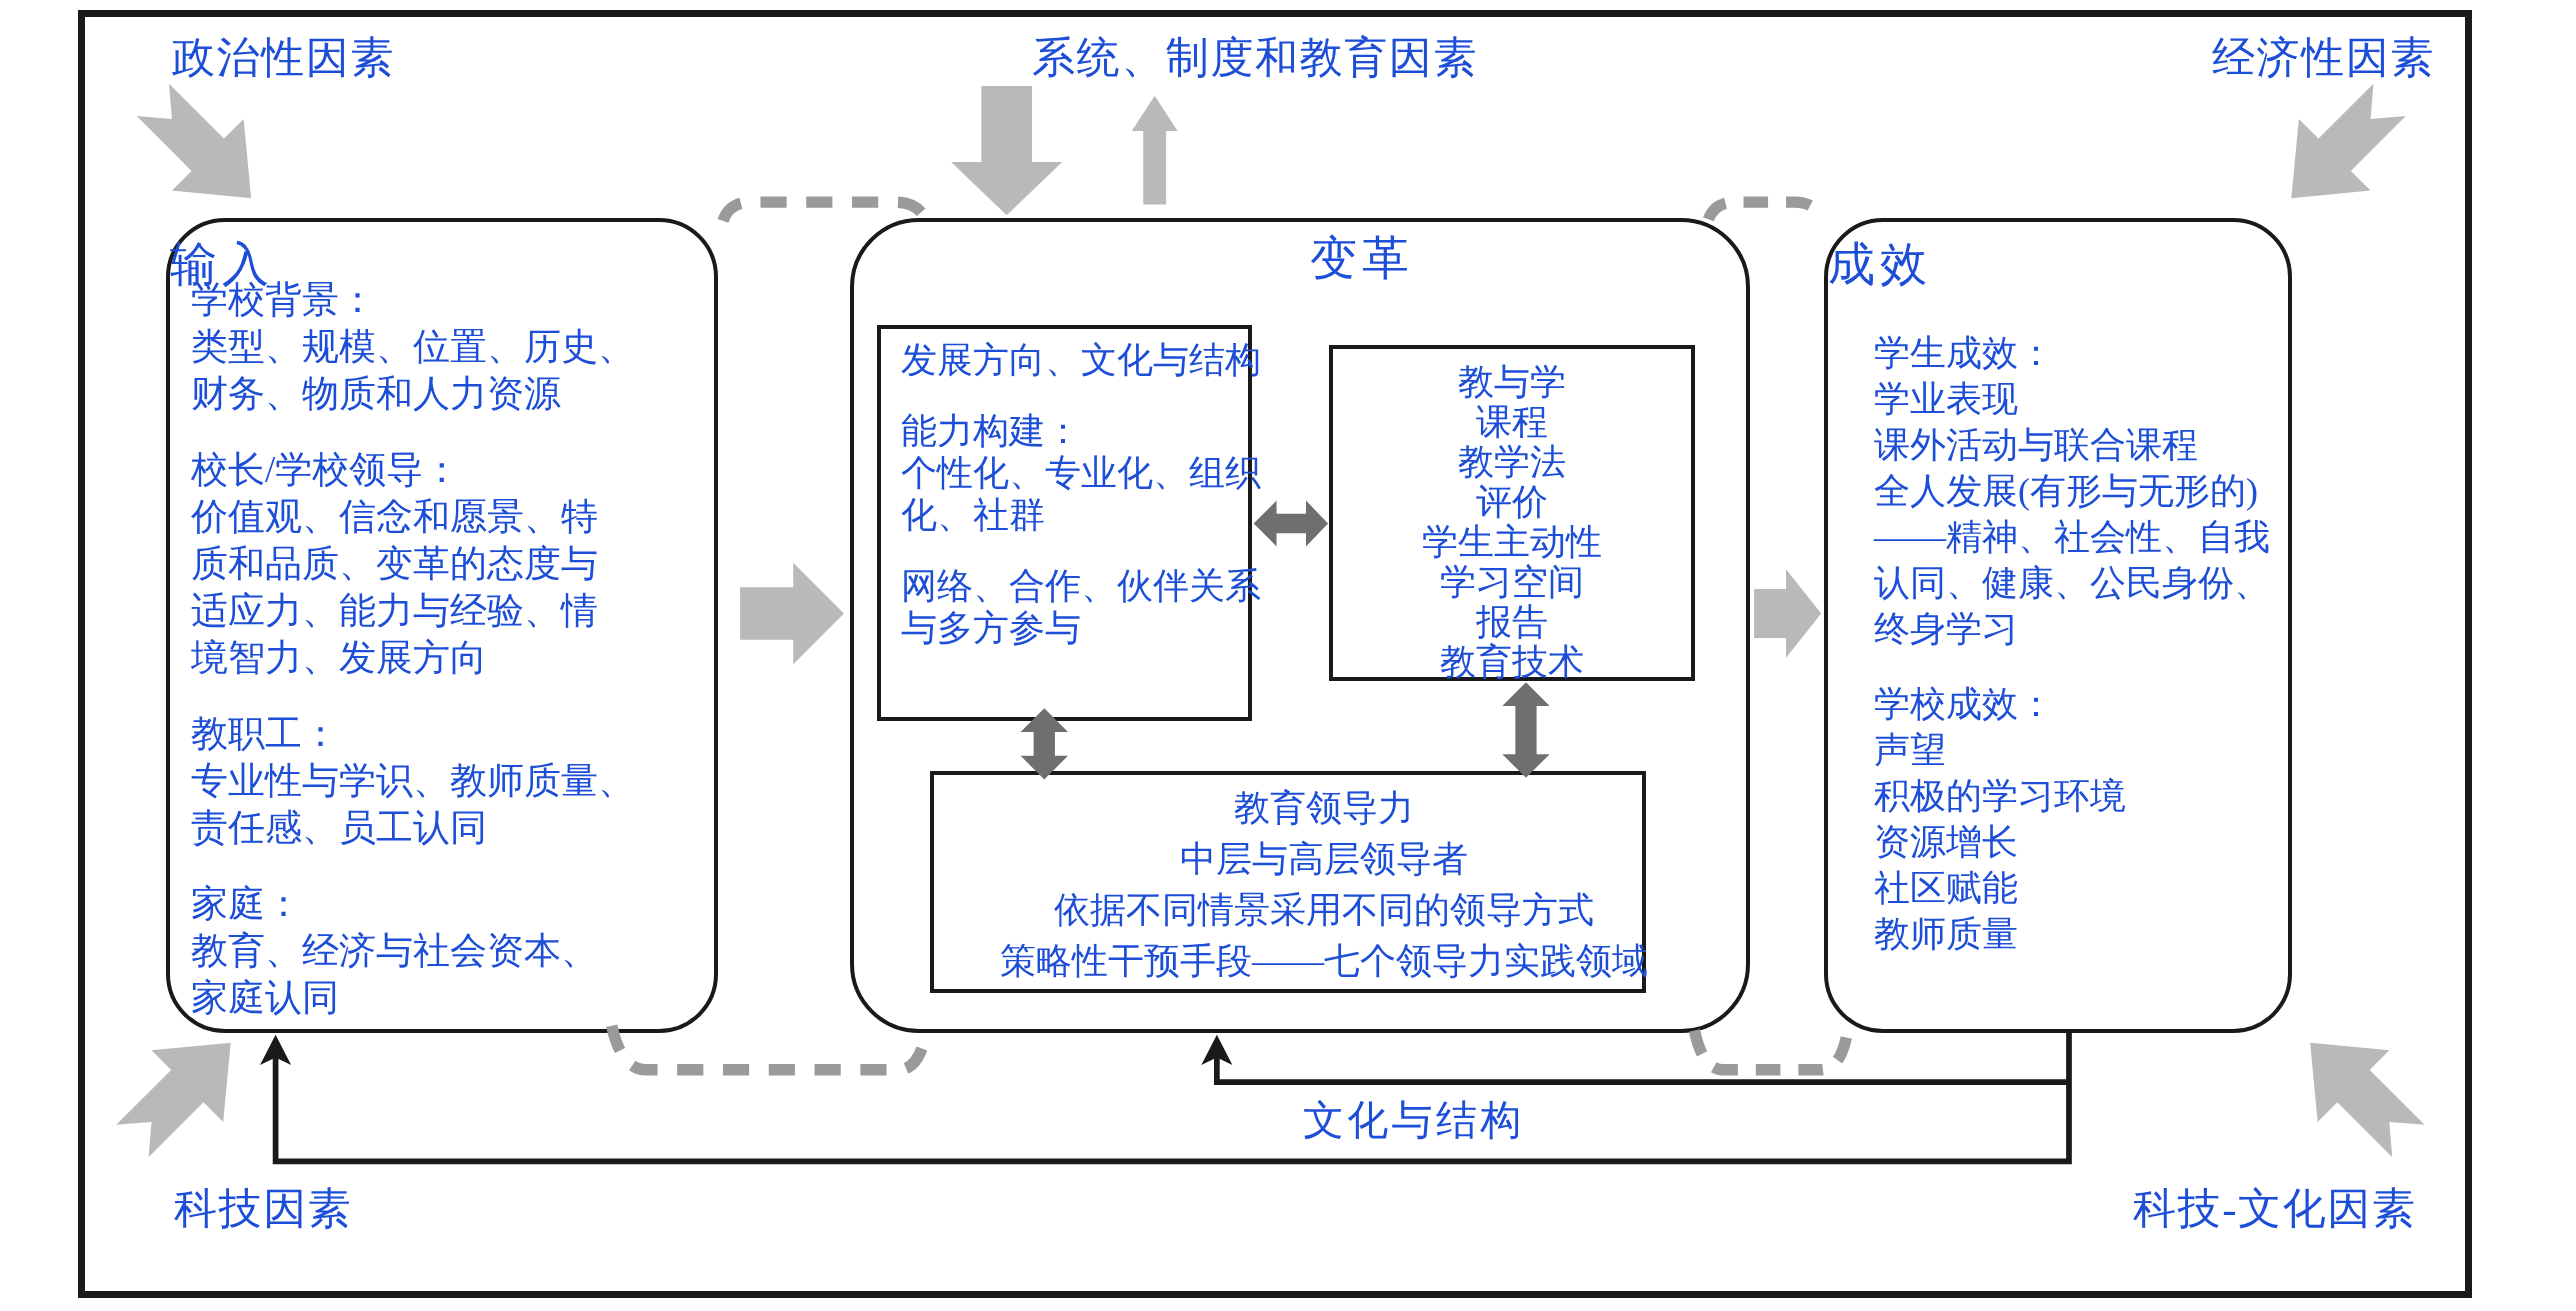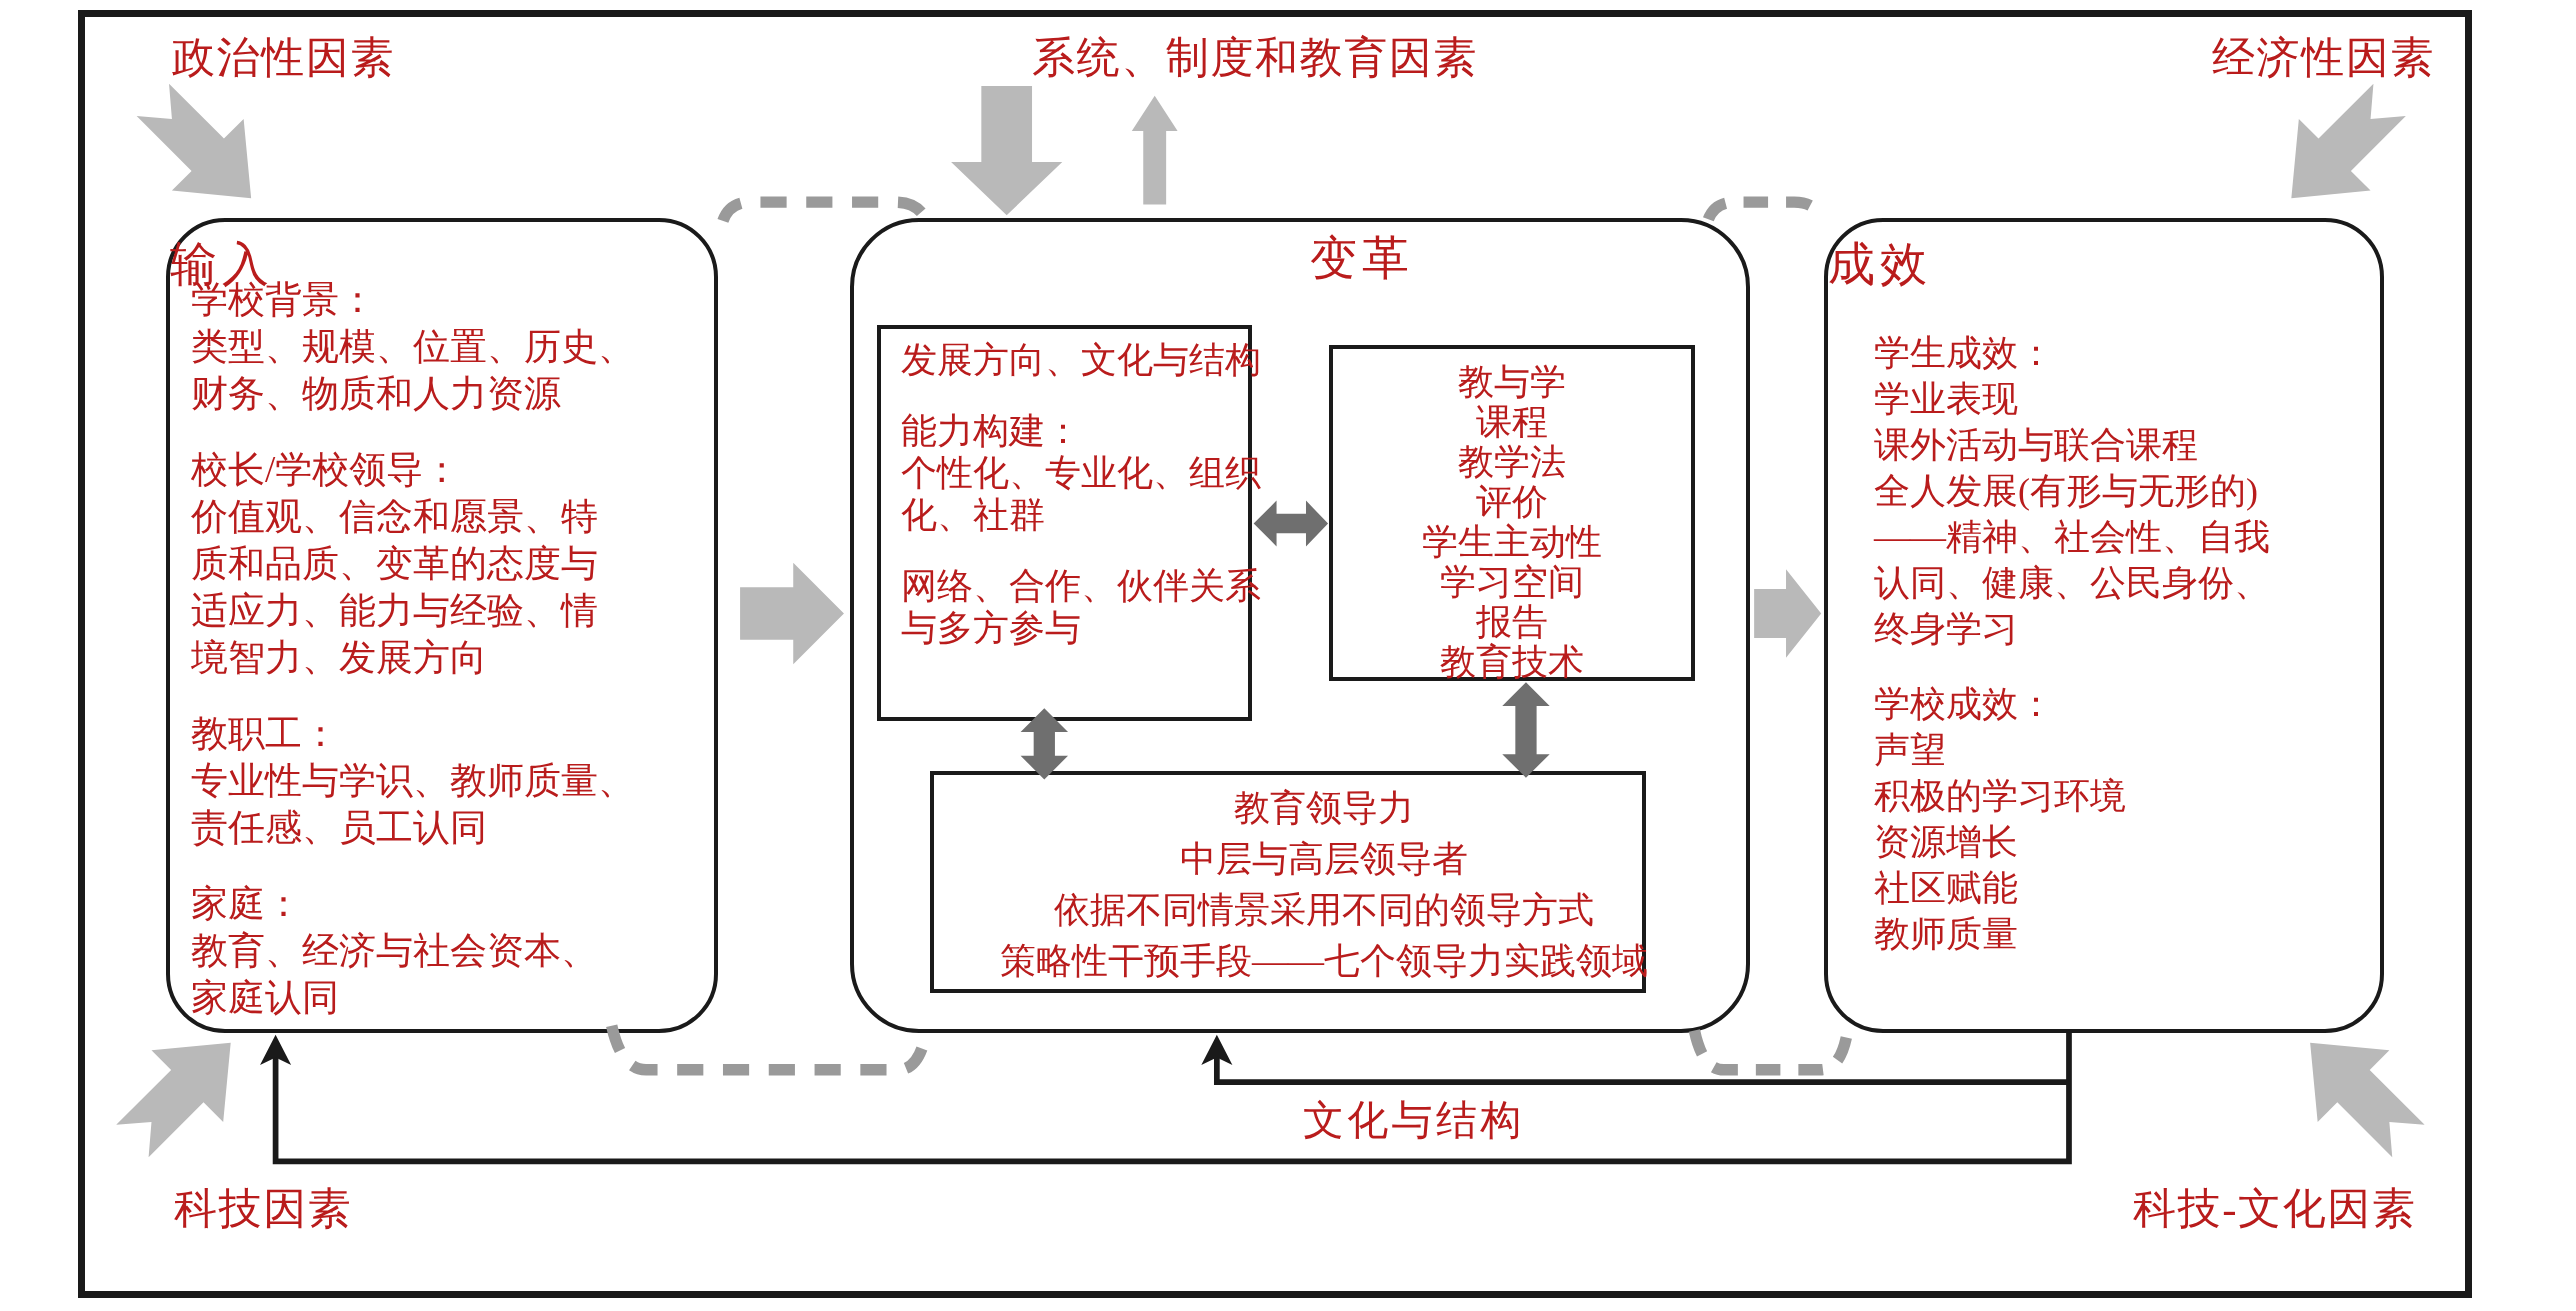--- a/index.html
+++ b/index.html
@@ -1,17 +1,17 @@
 <!DOCTYPE html>
 <html style="font-size:13px"><head>
 <meta charset="utf-8">
 <style>
   html,body{margin:0;padding:0;background:#ffffff;}
   .canvas{position:relative;width:2576px;height:1312px;background:#ffffff;
-          font-family:"Liberation Serif","DejaVu Serif",serif;color:#b91c1c;overflow:hidden;}
+          font-family:"Liberation Serif","DejaVu Serif",serif;color:#1d4ed8;overflow:hidden;}
   .frame{position:absolute;left:78px;top:9.8px;width:2380px;height:1274px;border:7.4px solid #1a1a1a;}
   .corner-label{position:absolute;font-size:43px;letter-spacing:1.6px;white-space:nowrap;}
   .rbox{position:absolute;border:4.1px solid #1a1a1a;border-radius:59px;background:#ffffff;box-sizing:border-box;}
   .ibox{position:absolute;border:4.1px solid #1a1a1a;background:#ffffff;box-sizing:border-box;}
   .box-title{font-size:47px;padding-top:11.4px;letter-spacing:4.9px;}
   .box-title-abs{position:absolute;font-size:47px;letter-spacing:4.9px;white-space:nowrap;}
   .body-text{position:absolute;font-size:37px;line-height:47px;white-space:nowrap;}
   .body-text .ln:empty{height:29px;}
   .center-text{text-align:center;white-space:nowrap;}
   .teach .ln{line-height:40px;}
@@ -85,21 +85,21 @@
 
   <div class="ibox" style="left:930px;top:771px;width:716px;height:222px;border-width:4.9px;">
     <div class="body-text center-text lead" style="position:static;padding-top:8.2px;width:100%;font-size:36px;padding-left:36px;">
         <div class="ln">教育领导力</div>
         <div class="ln">中层与高层领导者</div>
         <div class="ln">依据不同情景采用不同的领导方式</div>
         <div class="ln">策略性干预手段——七个领导力实践领域</div>
       </div>
   </div>
 
-  <div class="rbox" style="left:1824px;top:218px;width:560px;height:815px;">
+  <div class="rbox" style="left:1824px;top:218px;width:468px;height:815px;">
     <div class="box-title">成效</div>
   </div>
   <div class="body-text" style="left:1874px;top:330px;font-size:36px;line-height:46px;">
       <div class="ln">学生成效：</div>
       <div class="ln">学业表现</div>
       <div class="ln">课外活动与联合课程</div>
       <div class="ln">全人发展(有形与无形的)</div>
       <div class="ln">——精神、社会性、自我</div>
       <div class="ln">认同、健康、公民身份、</div>
       <div class="ln">终身学习</div>

